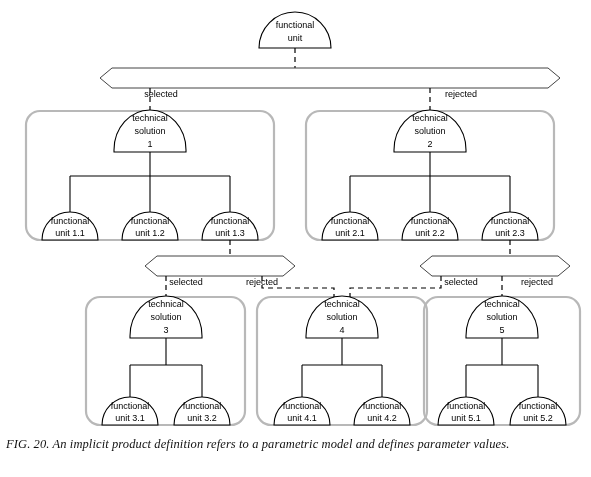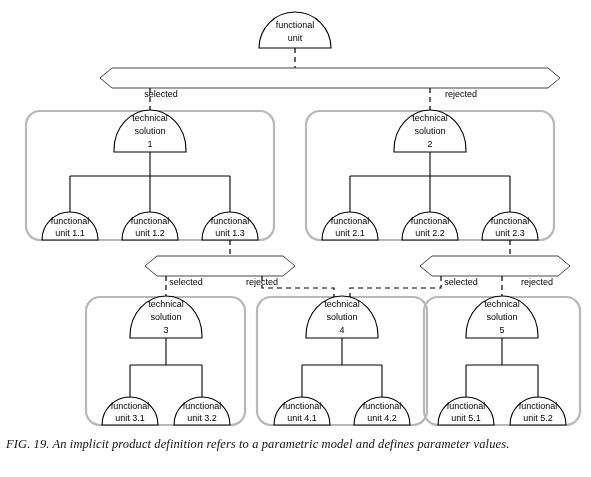--- a/index.html
+++ b/index.html
@@ -192,15 +192,15 @@
     <path class="node-shape" d="M 438 425 L 438 425 A 28 28 0 0 1 494 425 Z"></path>
     <text class="node-label" x="466" y="409" text-anchor="middle">functional</text>
     <text class="node-label" x="466" y="421" text-anchor="middle">unit 5.1</text>
 
     <path class="node-shape" d="M 510 425 L 510 425 A 28 28 0 0 1 566 425 Z"></path>
     <text class="node-label" x="538" y="409" text-anchor="middle">functional</text>
     <text class="node-label" x="538" y="421" text-anchor="middle">unit 5.2</text>
 
   </svg>
 
-  <div class="caption">FIG. 19. An implicit product definition refers to a parametric model and defines parameter values.</div>
+  <div class="caption">FIG. 20. An implicit product definition refers to a parametric model and defines parameter values.</div>
 
 </div>
 
 </body></html>

